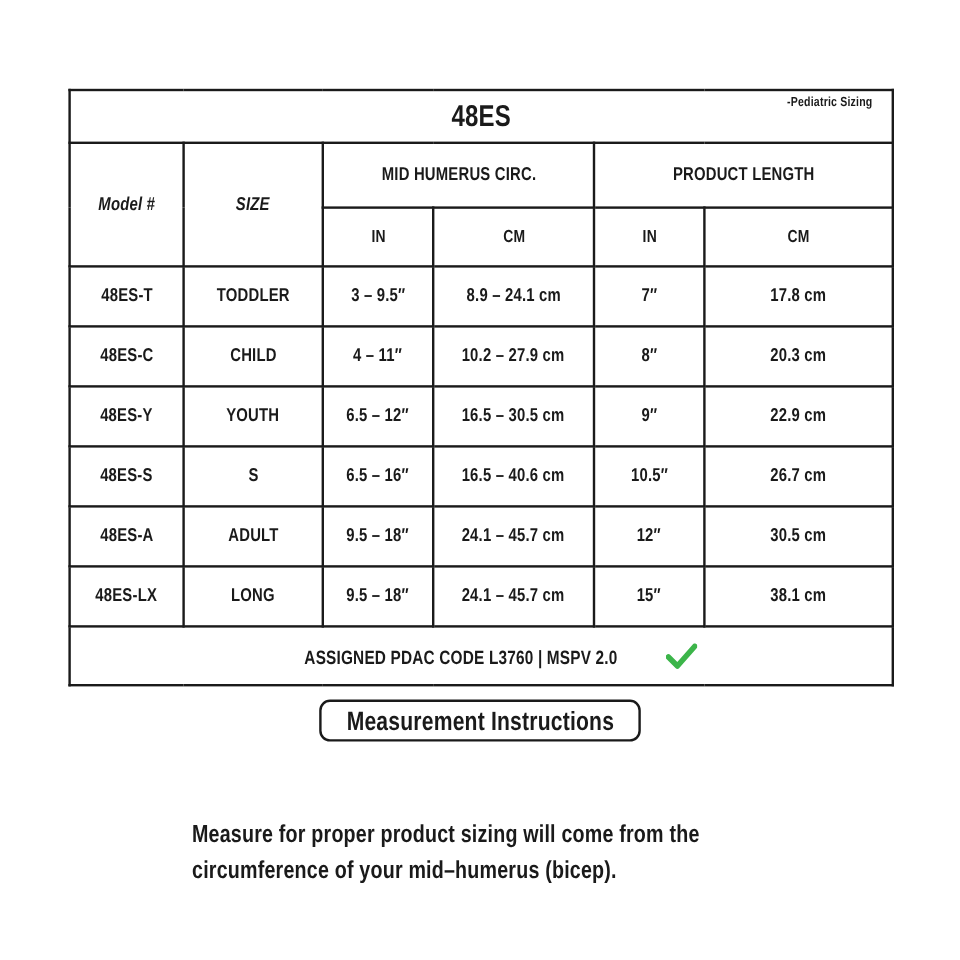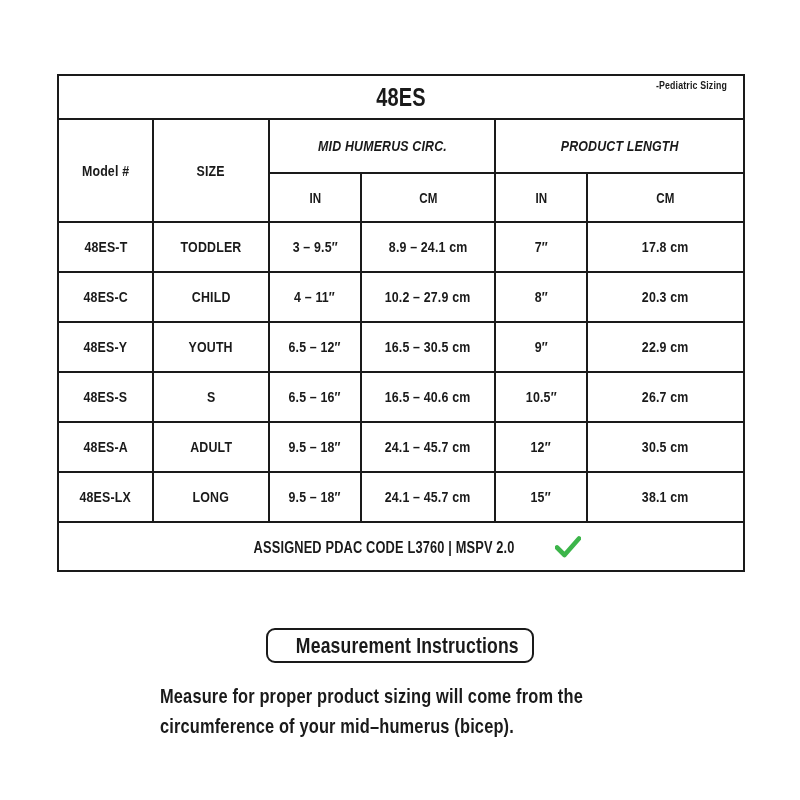--- a/index.html
+++ b/index.html
@@ -57,22 +57,22 @@
     font-size: 25px;
   }
   .ped-note {
     position: absolute;
     right: 7px;
     top: 3px;
     font-size: 11px;
   }
 
   
-  .hdr-tall { height: 99px; }
-  .hdr-group { height: 52px; font-style: italic; }
+  .hdr-tall { height: 99px; font-style: italic; }
+  .hdr-group { height: 52px; }
   .hdr-sub   { height: 47px; margin-top: 12px; }
   .hdr-text  { font-size: 15.5px; }
   .hdr-text-sm { font-size: 14.5px; }
 
   
   .data-row td { height: 48px; border-radius: 25px; }
   .cell-text { font-size: 15.5px; }
 
   
   .footer-cell { height: 47px; }
@@ -82,27 +82,28 @@
     width: 26px;
     height: 22px;
     vertical-align: -5px;
     margin-left: 7px;
   }
 
   
   #instructions-pill {
     position: absolute;
     left: 266px;
-    top: 628px;
+    top: 583px;
     width: 268px;
     height: 35px;
     border: 2.5px solid #1a1a1a;
     border-radius: 9px;
     display: flex;
     align-items: center;
+    justify-content: center;
     box-sizing: border-box;
   }
   .pill-text { font-size: 22px; }
 
   #instructions-body {
     position: absolute;
     left: 100px;
     top: 681px;
     width: 600px;
     line-height: 30px;

